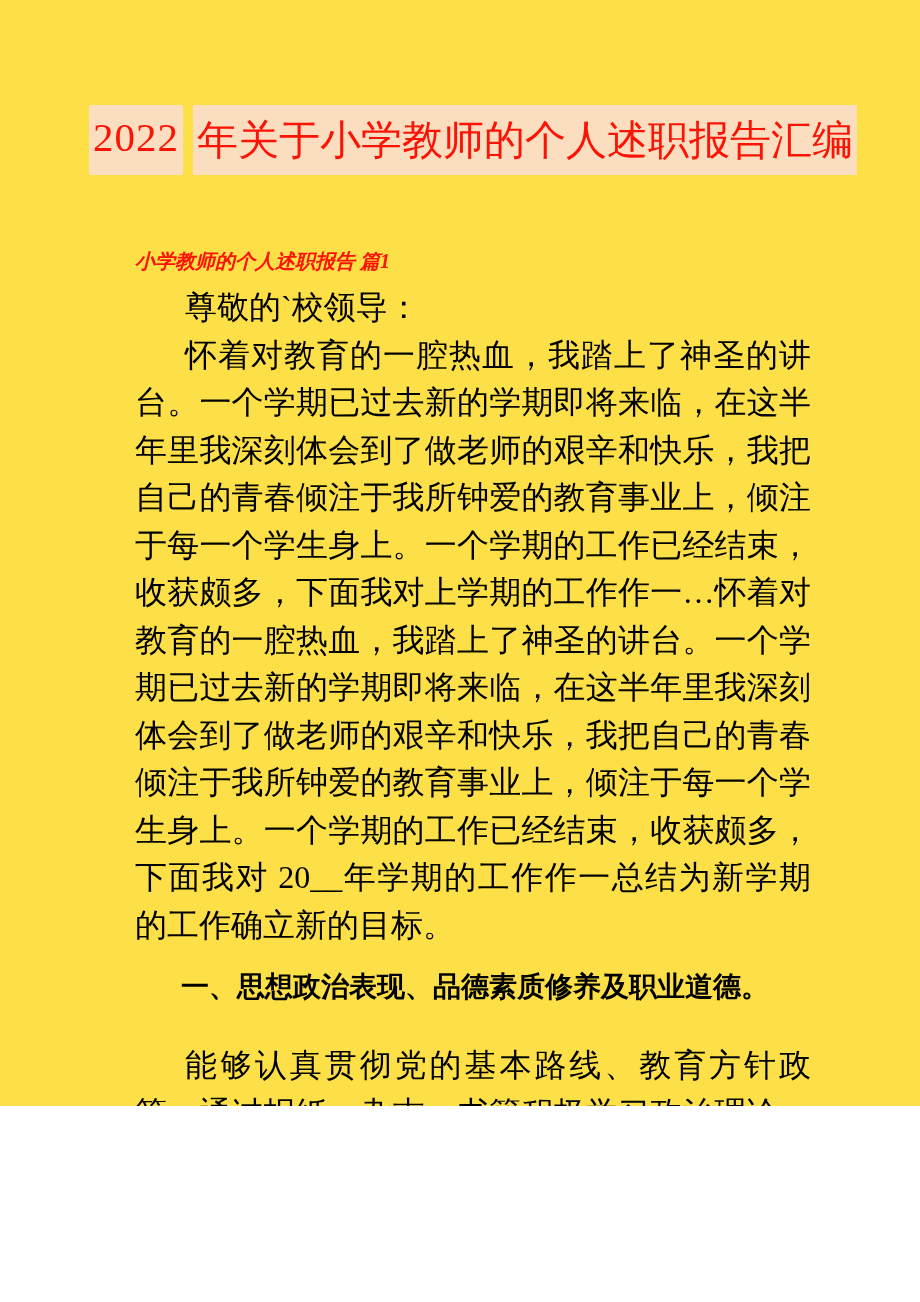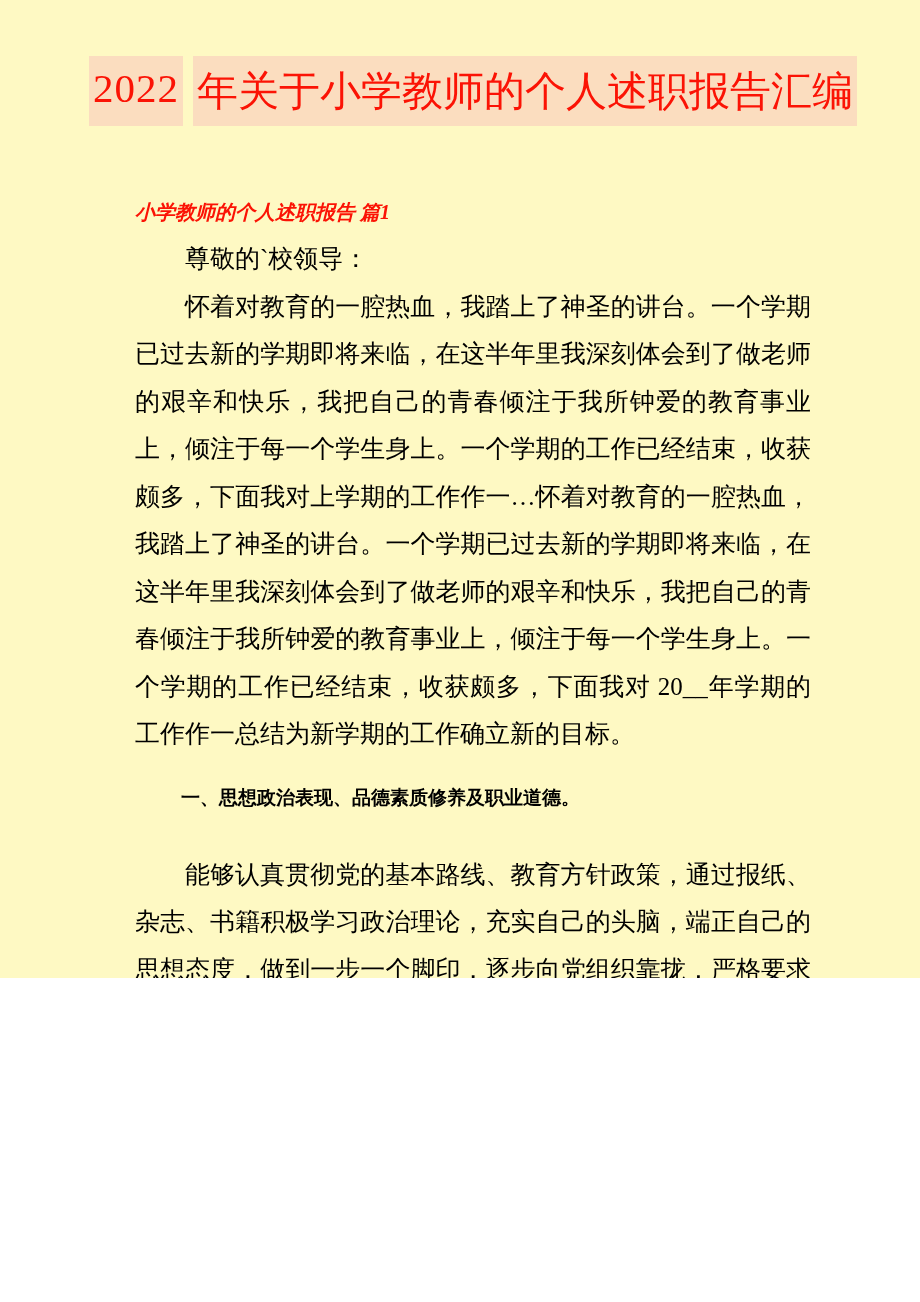--- a/index.html
+++ b/index.html
@@ -3,24 +3,24 @@
 <meta charset="utf-8">
 <style>
   html, body {
     margin: 0;
     padding: 0;
     background: #ffffff;
   }
   .page {
     position: relative;
     width: 920px;
-    height: 978px;
+    height: 1106px;
     box-sizing: border-box;
-    background: #fef9c3;
-    padding: 56px 109px 0 135px;
+    background: #fde047;
+    padding: 105px 109px 0 135px;
     overflow: hidden;
     color: #000000;
     font-family: "Liberation Serif", "DejaVu Serif", serif;
   }
   
   .doc-title {
     margin: 0;
     font-size: 41px;
     font-weight: normal;
     color: #fb1305;
@@ -46,40 +46,40 @@
     margin: 64px 0 0;
     font-size: 20px;
     line-height: 45px;
     color: #fb1305;
     font-weight: bold;
     font-style: italic;
     font-family: "Liberation Serif", "DejaVu Serif", serif;
   }
   
   .page p {
-    font-size: 25px;
+    font-size: 32px;
     line-height: 47.5px;
     text-align: justify;
     text-indent: 50px;
     margin: 0;
   }
   .salutation {
     margin: 14px 0 0;
   }
   .body-para {
     margin: 17px 0 0;
   }
   .section-heading {
     margin: 16px 0 30px;
-    font-size: 19px;
+    font-size: 28px;
     line-height: 47px;
     font-weight: bold;
     text-indent: 46px;
     color: #000000;
-    font-family: Liberation Sans, sans-serif;
+    font-family: Liberation Mono, monospace;
   }
 </style>
 </head>
 <body>
 
 <div class="page">
 
   <h1 class="doc-title">
     <span class="line">
       <span class="hl num">2022</span>

